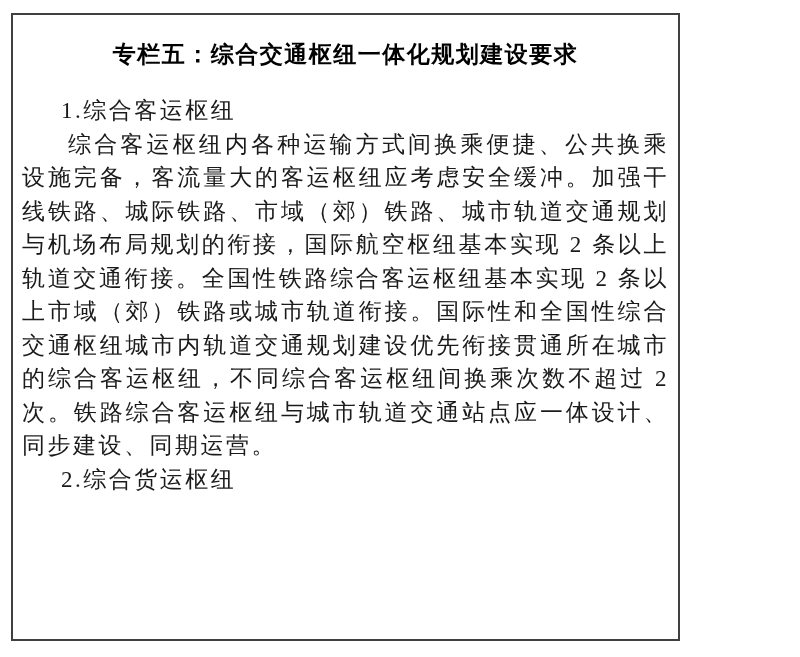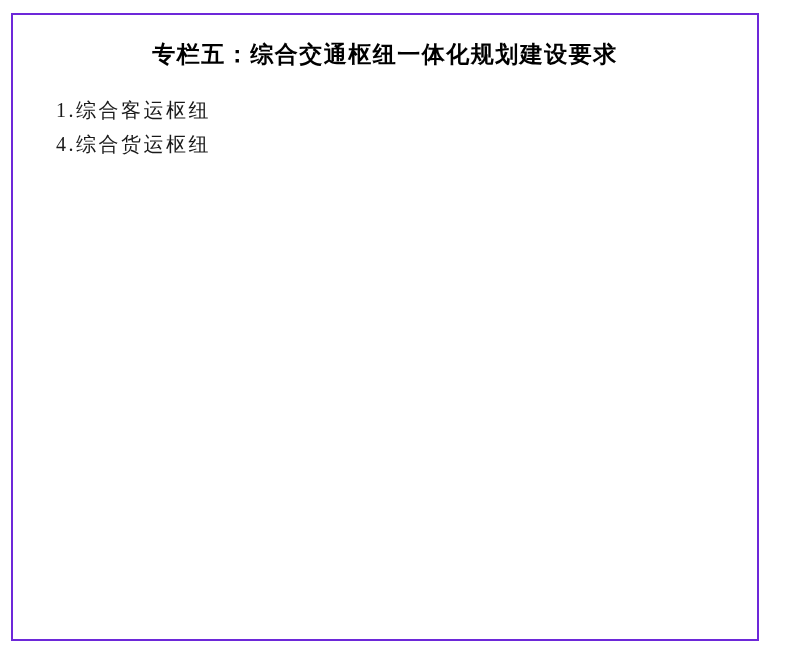--- a/index.html
+++ b/index.html
@@ -11,41 +11,41 @@
     position: relative;
     width: 800px;
     height: 657px;
     background: #ffffff;
     overflow: hidden;
   }
   .callout-box {
     position: absolute;
     left: 11px;
     top: 13px;
-    width: 748px;
+    width: 669px;
     height: 628px;
-    border: 2px solid #6d28d9;
+    border: 2px solid #404040;
     background: #ffffff;
     padding: 27px 9px 10px 9px;
     overflow: hidden;
   }
   .box-title {
     font-family: "Liberation Sans", "DejaVu Sans", sans-serif;
     font-weight: bold;
     font-size: 23px;
     line-height: 25px;
     letter-spacing: 1.5px;
     color: #000000;
     text-align: center;
     margin-bottom: 27px;
     white-space: nowrap;
   }
   .box-body {
     font-family: "Liberation Serif", "DejaVu Serif", serif;
-    font-size: 20px;
+    font-size: 23px;
     line-height: 33.5px;
     letter-spacing: 2.5px;
     color: #1a1a1a;
     text-align: justify;
     text-align-last: left;
   }
   .section-heading {
     text-indent: 1.7em;
   }
   .section-paragraph {
@@ -54,17 +54,18 @@
 </style>
 </head>
 <body>
 
 <div class="page">
   <div class="callout-box">
     <div class="box-title">专栏五：综合交通枢纽一体化规划建设要求</div>
 
     <div class="box-body">
       <div class="section-heading">1.综合客运枢纽</div>
+      <div class="section-paragraph">综合客运枢纽内各种运输方式间换乘便捷、公共换乘设施完备，客流量大的客运枢纽应考虑安全缓冲。加强干线铁路、城际铁路、市域（郊）铁路、城市轨道交通规划与机场布局规划的衔接，国际航空枢纽基本实现 2 条以上轨道交通衔接。全国性铁路综合客运枢纽基本实现 2 条以上市域（郊）铁路或城市轨道衔接。国际性和全国性综合交通枢纽城市内轨道交通规划建设优先衔接贯通所在城市的综合客运枢纽，不同综合客运枢纽间换乘次数不超过 2 次。铁路综合客运枢纽与城市轨道交通站点应一体设计、同步建设、同期运营。</div>
 
-      <div class="section-heading">4.综合货运枢纽</div>
+      <div class="section-heading">2.综合货运枢纽</div>
     </div>
   </div>
 </div>
 
 </body></html>

